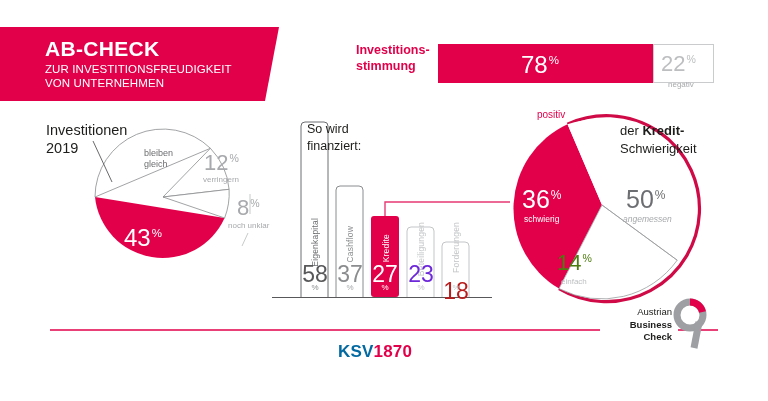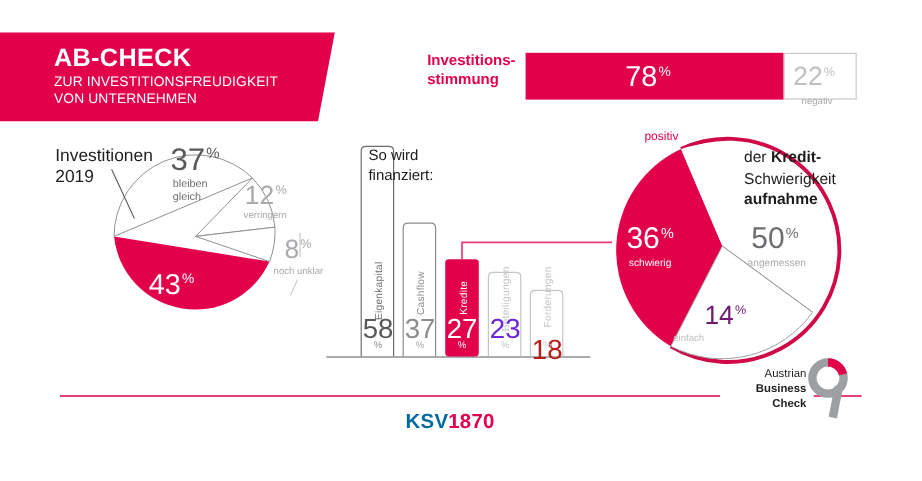--- a/index.html
+++ b/index.html
@@ -42,22 +42,22 @@
            font-size:8.5px;letter-spacing:.2px;z-index:6;}
   .bar-val{position:absolute;font-size:23px;z-index:6;text-align:center;}
   .bar-pc{position:absolute;font-size:8px;z-index:6;text-align:center;}
 
   
   .sch-title{left:620px;top:122px;font-size:13px;color:#1d1d1b;line-height:1.36;}
   .sch-title b{font-weight:bold;}
   .r36{left:522px;top:185px;font-size:25px;color:#ffffff;}
   .r36s{left:524px;top:214px;font-size:8.5px;color:#ffffff;}
   .r50{left:626px;top:185px;font-size:25px;color:#6d6e71;}
-  .r50s{left:623px;top:214px;font-size:8.5px;color:#a7a9ac;}
-  .r14{left:557px;top:250px;font-size:22px;color:#701a75;margin-left:30px;}
+  .r50s{left:623px;top:214px;font-size:8.5px;color:#a7a9ac;font-style:italic;}
+  .r14{left:557px;top:250px;font-size:22px;color:#4d7c0f;}
   .r14s{left:561px;top:277px;font-size:8px;color:#bcbec0;}
 
   
   .ksv{position:absolute;left:338px;top:342px;font-size:17px;font-weight:bold;
        letter-spacing:.2px;z-index:6;}
   .ksv .k{color:#0369a1;}
   .ksv .n{color:#e2004b;}
   .abc{position:absolute;left:608px;top:306px;z-index:6;text-align:right;
        font-size:9.5px;color:#1d1d1b;line-height:1.32;width:64px;}
   .abc .w1{font-weight:400;}
@@ -137,21 +137,20 @@
       <div>ZUR INVESTITIONSFREUDIGKEIT</div>
       <div>VON UNTERNEHMEN</div>
     </div>
   </div>
 
   <div class="lbl inv-title">
     <div>Investitionen</div>
     <div>2019</div>
   </div>
 
-  <div class="lbl big p37"><span>37</span><span class="pct-sign">%</span></div>
   <div class="lbl p37s">
     <div>bleiben</div>
     <div>gleich</div>
   </div>
 
   <div class="lbl big p12"><span>12</span><span class="pct-sign">%</span></div>
   <div class="lbl p12s">verringern</div>
 
   <div class="lbl big p8"><span>8</span><span class="pct-sign">%</span></div>
   <div class="lbl p8s">noch unklar</div>
@@ -189,21 +188,20 @@
   <div class="bar-val" style="left:406px;top:261px;width:30px;color:#6d28d9;">23</div>
   <div class="bar-pc" style="left:406px;top:283px;width:30px;color:#c3c5c7;">%</div>
 
   <div class="bar-cat" style="left:451px;top:222px;color:#c3c5c7;">Forderungen</div>
   <div class="bar-val" style="left:441px;top:261px;width:30px;color:#b91c1c;margin-top:17px;">18</div>
   <div class="bar-pc" style="left:441px;top:283px;width:30px;color:#c3c5c7;">%</div>
 
   <div class="lbl sch-title">
     <div><span>der </span><b>Kredit-</b></div>
     <div>Schwierigkeit</div>
-    <div><b>aufnahme</b></div>
   </div>
 
   <div class="lbl big r36"><span>36</span><span class="pct-sign">%</span></div>
   <div class="lbl r36s">schwierig</div>
 
   <div class="lbl big r50"><span>50</span><span class="pct-sign">%</span></div>
   <div class="lbl r50s">angemessen</div>
 
   <div class="lbl big r14"><span>14</span><span class="pct-sign">%</span></div>
   <div class="lbl r14s">einfach</div>

